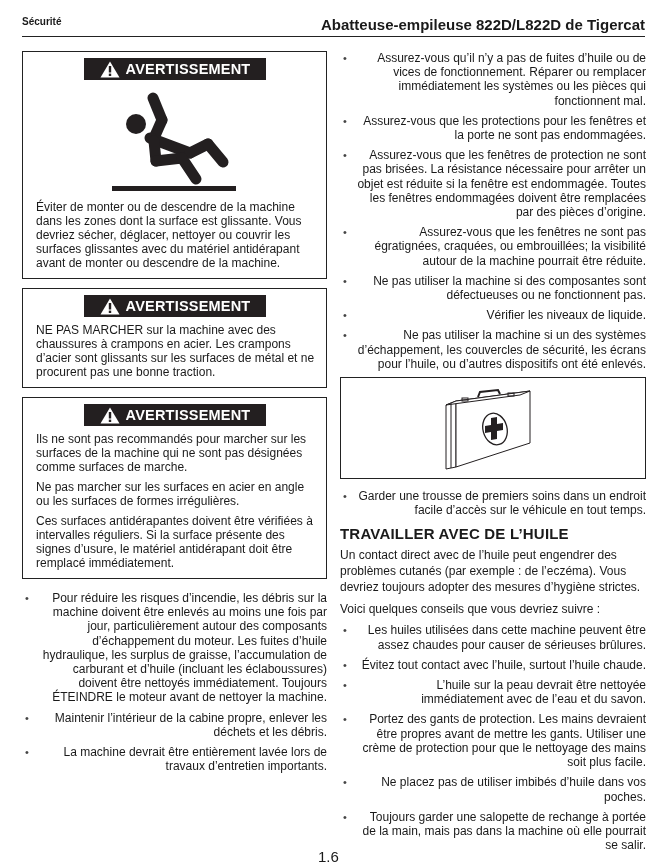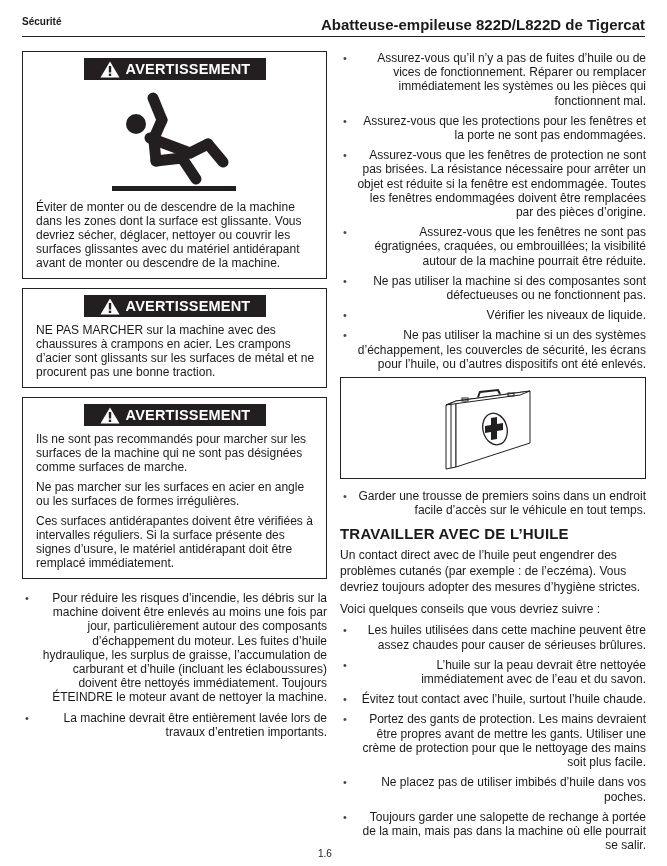--- a/index.html
+++ b/index.html
@@ -15,21 +15,21 @@
   .warn p { margin:0 0 6px 4px; font-size:12px; line-height:14px; }
   .warn p.b { font-weight:normal; }
   .warn p:last-child { margin-bottom:2px; }
   .fig1 { display:flex; justify-content:center; margin:2px 0 6px 0; }
   ul.bl { list-style:none; margin:0; padding:0; }
   ul.bl li { position:relative; padding-left:16px; font-size:12px; line-height:14.2px; margin-bottom:6px;text-align:right; }
   ul.bl li::before { content:"•"; position:absolute; left:3px; top:0; font-size:11px; color:#444; }
   .kit { border:1.5px solid #222; height:100px; display:flex; align-items:center; justify-content:center; margin:4px 0 10px 0; }
   h2 { font-size:15px; font-weight:bold; margin:8px 0 5px 0; letter-spacing:0.2px; }
   .para { font-size:12px; line-height:16px; margin:0 0 6px 0; }
-  .pageno { position:absolute; left:318px; top:848px; font-size:10px;text-align:center; }
+  .pageno { position:absolute; left:318px; top:848px; font-size:15px;text-align:center; }
 </style>
 </head>
 <body>
 
 <div class="hdr">
   <span class="l">Sécurité</span>
   <span class="r">Abatteuse-empileuse 822D/L822D de Tigercat</span>
 </div>
 
 <div class="col-l">
@@ -83,20 +83,21 @@
         </svg>
       <span>AVERTISSEMENT</span>
     </div>
     <p class="b">Ils ne sont pas recommandés pour marcher sur les surfaces de la machine qui ne sont pas désignées comme surfaces de marche.</p>
     <p class="b">Ne pas marcher sur les surfaces en acier en angle ou les surfaces de formes irrégulières.</p>
     <p class="b">Ces surfaces antidérapantes doivent être vérifiées à intervalles réguliers. Si la surface présente des signes d’usure, le matériel antidérapant doit être remplacé immédiatement.</p>
   </div>
 
   <ul class="bl" style="margin-top:12px">
     <li>Pour réduire les risques d’incendie, les débris sur la machine doivent être enlevés au moins une fois par jour, particulièrement autour des composants d’échappement du moteur. Les fuites d’huile hydraulique, les surplus de graisse, l’accumulation de carburant et d’huile (incluant les éclaboussures) doivent être nettoyés immédiatement. Toujours ÉTEINDRE le moteur avant de nettoyer la machine.</li>
+    <li>Maintenir l’intérieur de la cabine propre, enlever les déchets et les débris.</li>
     <li>La machine devrait être entièrement lavée lors de travaux d’entretien importants.</li>
   </ul>
 </div>
 
 <div class="col-r">
   <ul class="bl">
     <li>Assurez-vous qu’il n’y a pas de fuites d’huile ou de vices de fonctionnement. Réparer ou remplacer immédiatement les systèmes ou les pièces qui fonctionnent mal.</li>
     <li>Assurez-vous que les protections pour les fenêtres et la porte ne sont pas endommagées.</li>
     <li>Assurez-vous que les fenêtres de protection ne sont pas brisées. La résistance nécessaire pour arrêter un objet est réduite si la fenêtre est endommagée. Toutes les fenêtres endommagées doivent être remplacées par des pièces d’origine.</li>
     <li>Assurez-vous que les fenêtres ne sont pas égratignées, craquées, ou embrouillées; la visibilité autour de la machine pourrait être réduite.</li>
@@ -121,21 +122,21 @@
 
   <ul class="bl">
     <li>Garder une trousse de premiers soins dans un endroit facile d’accès sur le véhicule en tout temps.</li>
   </ul>
 
   <h2>TRAVAILLER AVEC DE L’HUILE</h2>
   <p class="para">Un contact direct avec de l’huile peut engendrer des problèmes cutanés (par exemple : de l’eczéma). Vous devriez toujours adopter des mesures d’hygiène strictes.</p>
   <p class="para">Voici quelques conseils que vous devriez suivre :</p>
   <ul class="bl">
     <li>Les huiles utilisées dans cette machine peuvent être assez chaudes pour causer de sérieuses brûlures.</li>
+    <li>Évitez tout contact avec l’huile, surtout l’huile chaude.</li>
     <li>L’huile sur la peau devrait être nettoyée immédiatement avec de l’eau et du savon.</li>
-    <li>Évitez tout contact avec l’huile, surtout l’huile chaude.</li>
     <li>Portez des gants de protection. Les mains devraient être propres avant de mettre les gants. Utiliser une crème de protection pour que le nettoyage des mains soit plus facile.</li>
     <li>Ne placez pas de utiliser imbibés d’huile dans vos poches.</li>
     <li>Toujours garder une salopette de rechange à portée de la main, mais pas dans la machine où elle pourrait se salir.</li>
   </ul>
 </div>
 
 <div class="pageno">1.6</div>
 
 </body></html>

